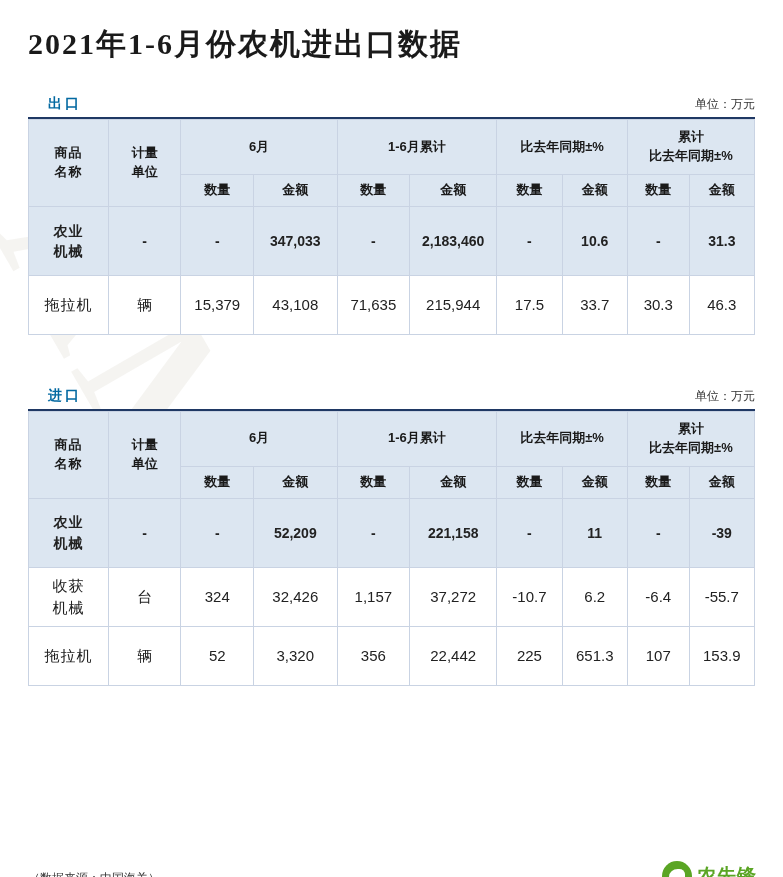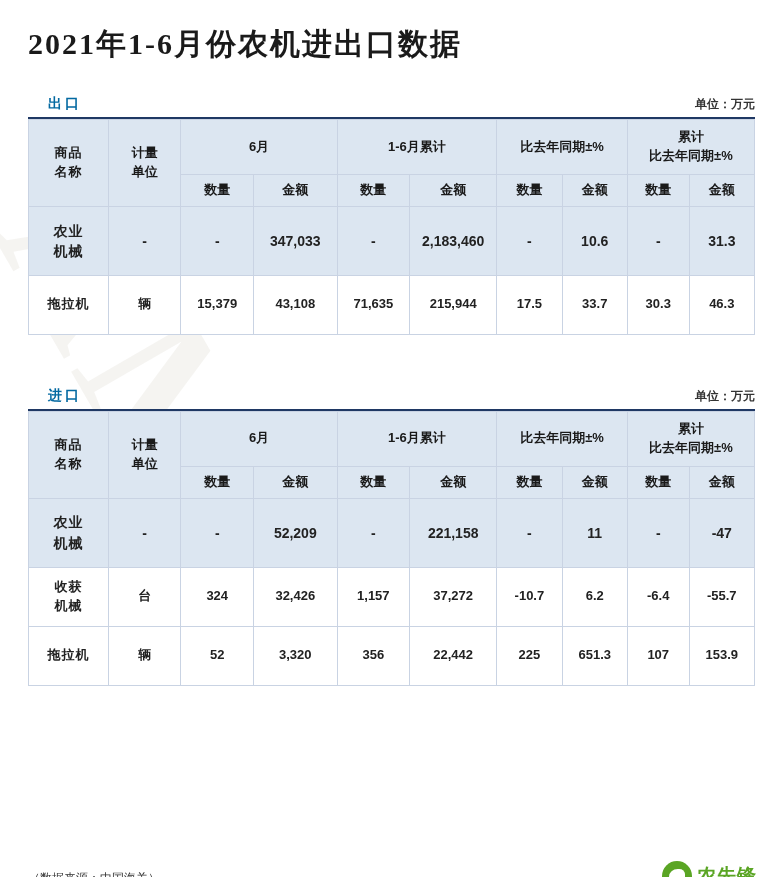--- a/index.html
+++ b/index.html
@@ -66,21 +66,20 @@
   .section-label {
     font-size: 14px;
     font-weight: bold;
     color: #0369a1;
     letter-spacing: 3px;
     margin-left: 20px;
   }
   .unit-note {
     font-size: 12px;
     color: #333;
-    font-weight: bold;
   }
 
   table.data {
     width: 100%;
     border-collapse: collapse;
     table-layout: fixed;
     font-size: 13px;
   }
   table.data th, table.data td {
     border: 1px solid #c9d3e3;
@@ -92,22 +91,21 @@
   table.data thead th {
     background: #dce6f1;
     font-weight: bold;
     color: #1a1a1a;
     font-size: 13px;
   }
   table.data thead th.tall { height: 42px; }
   table.data tbody td {
     background: #ffffff;
     height: 46px;
-    font-size: 13px;
-    font-weight: bold;
+    font-size: 15px;
   }
   table.data tbody tr.highlight td {
     background: #dce6f1;
     font-weight: bold;
     font-size: 14px;
     height: 56px;
   }
   table.data tbody tr.highlight td.name { letter-spacing: 1px; }
   td.name, th.name { letter-spacing: 1px; }
 
@@ -279,21 +277,21 @@
           <tr class="highlight">
             <td class="name"><span>农业</span><br><span>机械</span></td>
             <td>-</td>
             <td>-</td>
             <td>52,209</td>
             <td>-</td>
             <td>221,158</td>
             <td>-</td>
             <td>11</td>
             <td>-</td>
-            <td>-47</td>
+            <td>-39</td>
           </tr>
           <tr>
             <td class="name"><span>收获</span><br><span>机械</span></td>
             <td>台</td>
             <td>324</td>
             <td>32,426</td>
             <td>1,157</td>
             <td>37,272</td>
             <td>-10.7</td>
             <td>6.2</td>

